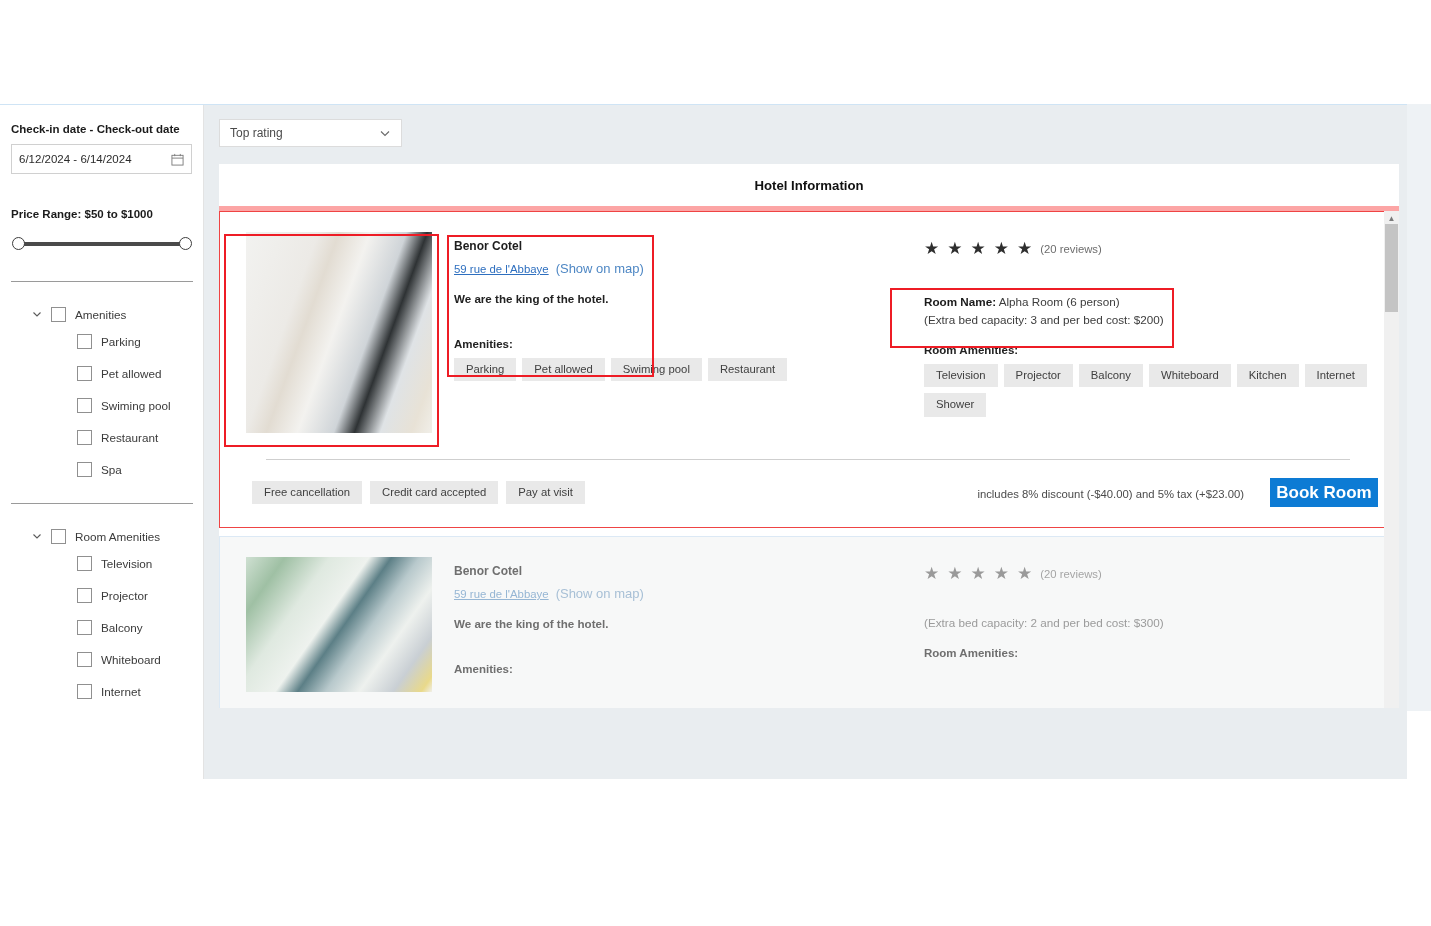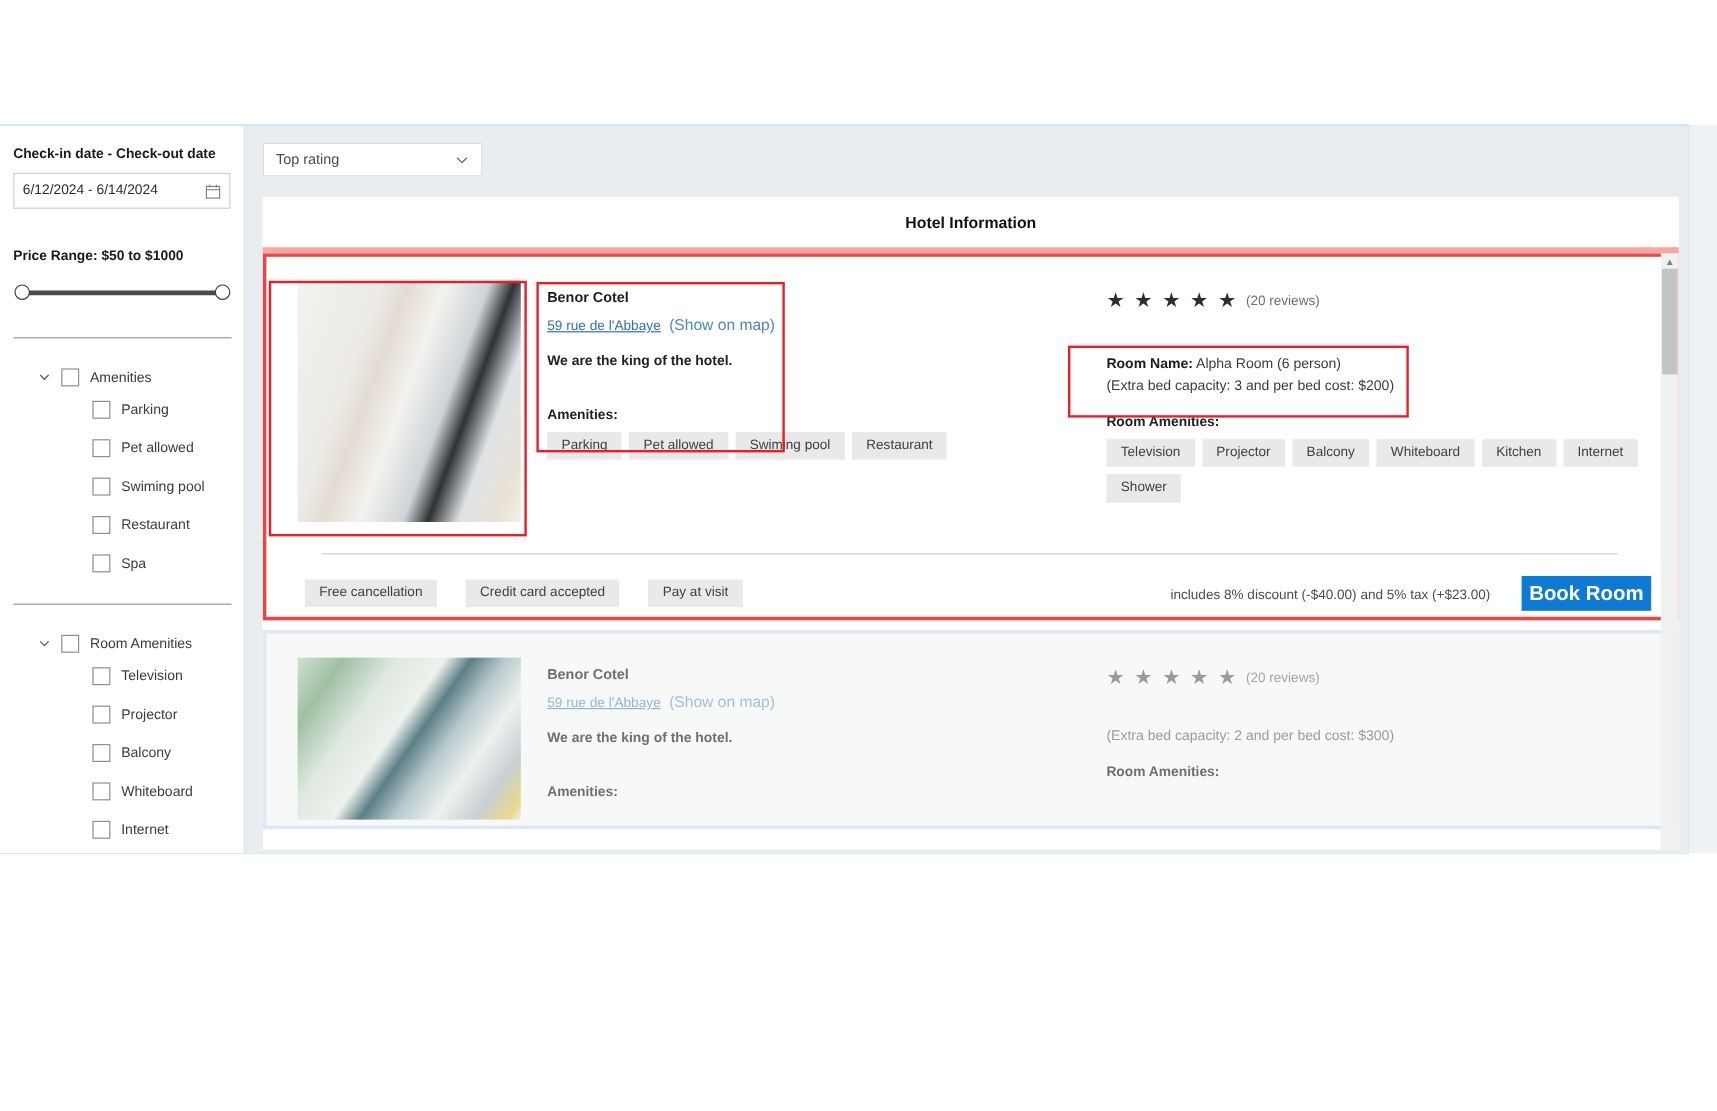--- a/index.html
+++ b/index.html
@@ -18,24 +18,24 @@
     background:#ffffff;
     display:flex; align-items:center; justify-content:center;
   }
   .app-title {
     font-size: 14.5px; font-weight: 700; color:#111; letter-spacing:0.1px;
     padding-bottom: 16px;
   }
 
   
   .frame {
-    position:absolute; left:0; top:104px; width:1407px; height:607px;
+    position:absolute; left:0; top:104px; width:1407px; height:675px;
     border-top:1.5px solid #cfe4f5;
     display:flex;
-    background:#0ea5e9;
+    background:#1d4ed8;
     overflow:hidden;
     align-items:center;
   }
 
   
   .sidebar {
     width:204px; min-width:204px; height:100%;
     background:#ffffff;
     border-right:1px solid #e3e3e3;
     padding: 14px 11px 0 11px;
@@ -126,22 +126,22 @@
 
   .results {
     position:relative;
     width:1180px;
     height: 497px;
     overflow:hidden;
   }
 
   .card {
     background:#ffffff;
-    border:3px solid #ef4444;
-    padding: 14px 20px 5px 16px;
+    border:1px solid #ef4444;
+    padding: 14px 20px 20px 16px;
     position:relative;
   }
   .card.second {
     background:#f7f8f8;
     margin-top: 8px;
     border-color:#dce9f5;
   }
 
   .card-top { display:flex; gap:0; }
   .thumb {
@@ -202,21 +202,21 @@
   .room-extra { font-size:11.7px; color:#3c3c3c; margin-top:5px; }
   .card.second .room-extra { color:#9b9b9b; }
   .ra-label { margin-top:18px; font-size:11.5px; font-weight:700; color:#222; }
   .card.second .ra-label { color:#6f6f6f; }
 
   .divider { height:1px; background:#cfcfcf; margin: 26px 28px 0 30px; }
 
   .card-bottom {
     display:flex; align-items:center; margin-top:18px; padding-left:16px;
   }
-  .bottom-chips { display:flex; gap:24px;border-radius:10px; }
+  .bottom-chips { display:flex; gap:8px;border-radius:10px; }
   .price-area { margin-left:auto; text-align:right; padding-right:18px; }
   .price-line { display:flex; align-items:baseline; justify-content:flex-end; gap:6px; }
   .old-price {
     font-size:11.5px; color:#5a5a5a; text-decoration:line-through;
   }
   .new-price { font-size:19px; font-weight:700; color:#111; }
   .price-note { font-size:11.3px; color:#4b4b4b; margin-top:3px; }
   .book-btn {
     background:#0d7bd4; color:#fff; font-size:17px; font-weight:700;
     width:108px; height:29px; display:flex; align-items:center; justify-content:center;

